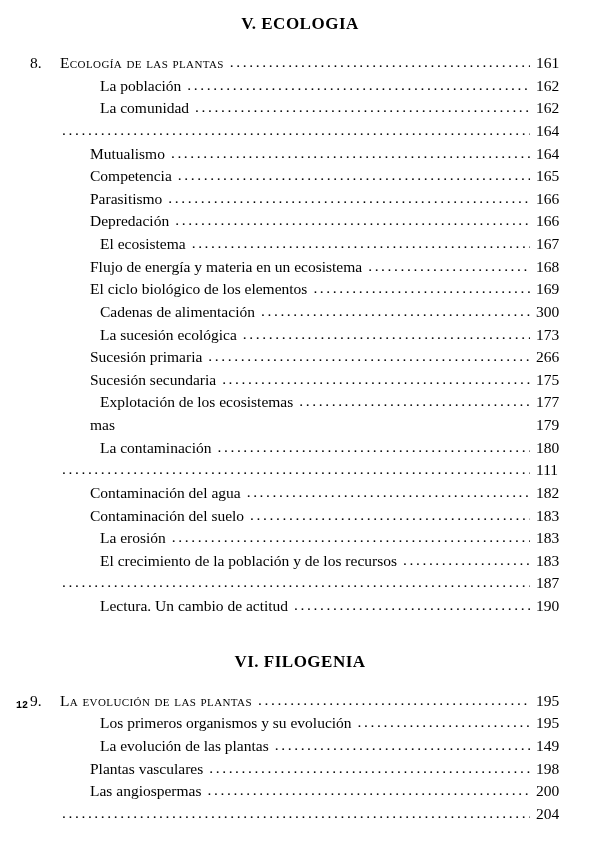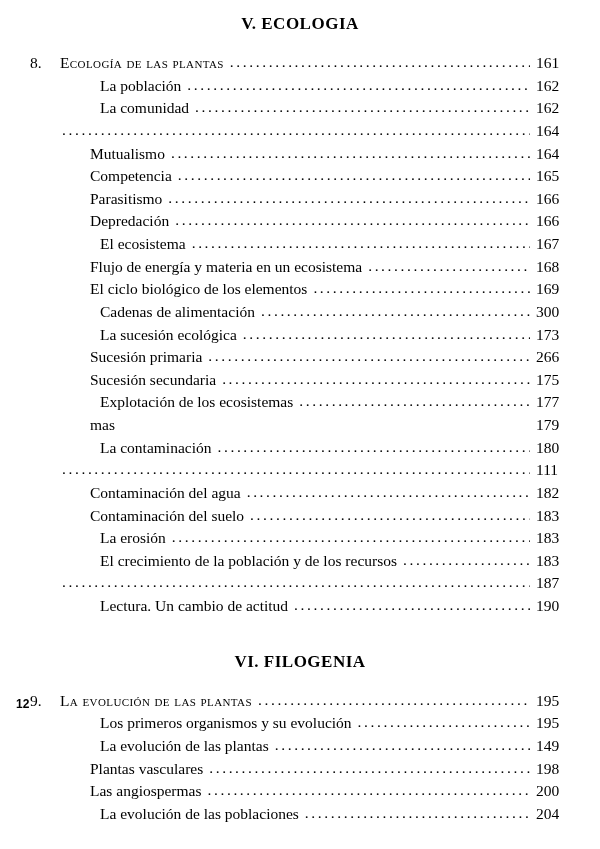--- a/index.html
+++ b/index.html
@@ -76,23 +76,23 @@
   
   .smallcaps {
     font-variant: small-caps;
     letter-spacing: 0.4px;
   }
 
   .folio {
     position: absolute;
     left: 16px;
     bottom: 28px;
-    font-size: 12px;
+    font-size: 10px;
     font-weight: bold;
-    font-family: Liberation Sans, sans-serif;
+    font-family: Liberation Mono, monospace;
   }
 </style>
 </head>
 <body>
 
 <div class="page">
 
   <h1 class="section-heading heading-1">V.    ECOLOGIA</h1>
 
   <div class="toc" id="toc-0">
@@ -273,20 +273,19 @@
         <span class="page-no">198</span>
       </div>
       <div class="entry lvl2">
         <span class="num"></span>
         <span class="label">Las angiospermas</span>
         <span class="dots">........................................................................................................................................................................................................</span>
         <span class="page-no">200</span>
       </div>
       <div class="entry lvl1">
         <span class="num"></span>
-        <span class="label">La evolución de las poblaciones</span>
         <span class="dots">........................................................................................................................................................................................................</span>
         <span class="page-no">204</span>
       </div>
     </div>
 
   <div class="folio">12</div>
 </div>
 
 </body></html>

